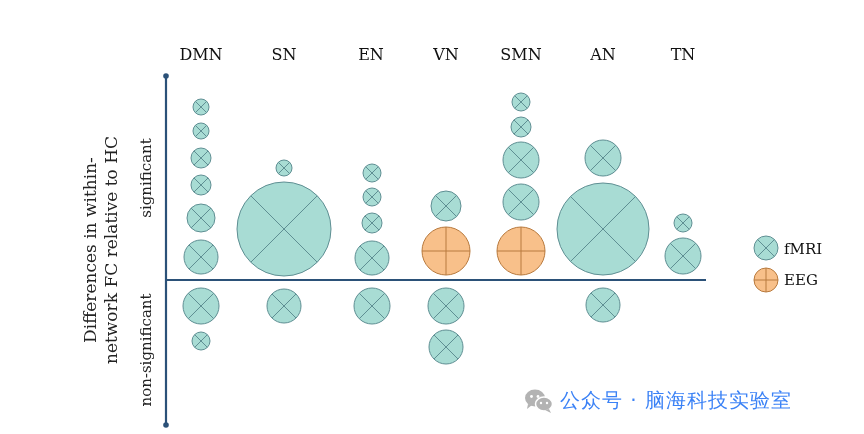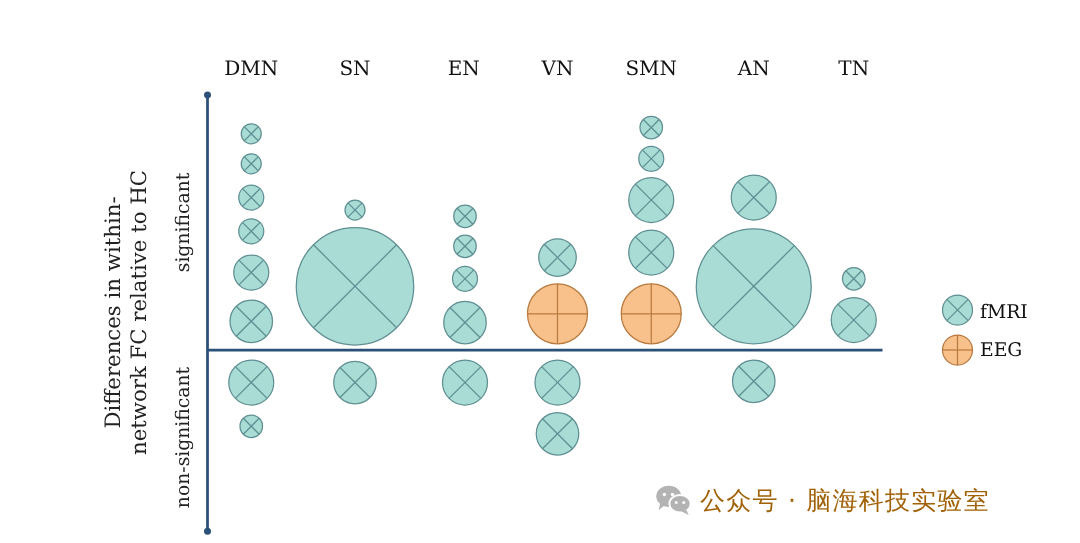--- a/index.html
+++ b/index.html
@@ -1,21 +1,21 @@
 <!DOCTYPE html>
 <html><head>
 <meta charset="utf-8">
 <style>
   html, body { margin: 0; padding: 0; background: #ffffff; }
   body { width: 864px; height: 434px; position: relative; overflow: hidden; font-family: "DejaVu Serif", "Liberation Serif", serif; }
   #figure { position: absolute; left: 0; top: 0; width: 864px; height: 434px; }
   .col-label { font-family: "DejaVu Serif", "Liberation Serif", serif; font-size: 16px; fill: #111; }
   .axis-text { font-family: "DejaVu Serif", "Liberation Serif", serif; fill: #222; }
   .legend-text { font-family: "DejaVu Serif", "Liberation Serif", serif; font-size: 15px; fill: #111; }
-  #watermark { position: absolute; left: 524px; top: 386px; height: 28px; display: flex; align-items: center; gap: 6px; color: #a16207; font-family: "DejaVu Sans", "Liberation Sans", sans-serif; font-size: 20px; letter-spacing: 1px; }
+  #watermark { position: absolute; left: 524px; top: 386px; height: 28px; display: flex; align-items: flex-end; gap: 6px; color: #3b82f6; font-family: "DejaVu Sans", "Liberation Sans", sans-serif; font-size: 20px; letter-spacing: 1px; }
   #watermark svg { display: block; }
 </style>
 </head>
 <body>
 
 <svg id="figure" width="864" height="434" viewBox="0 0 864 434" xmlns="http://www.w3.org/2000/svg">
 
   <g id="col-labels">
       <text class="col-label" x="201" y="60" text-anchor="middle">DMN</text>
       <text class="col-label" x="284" y="60" text-anchor="middle">SN</text>

